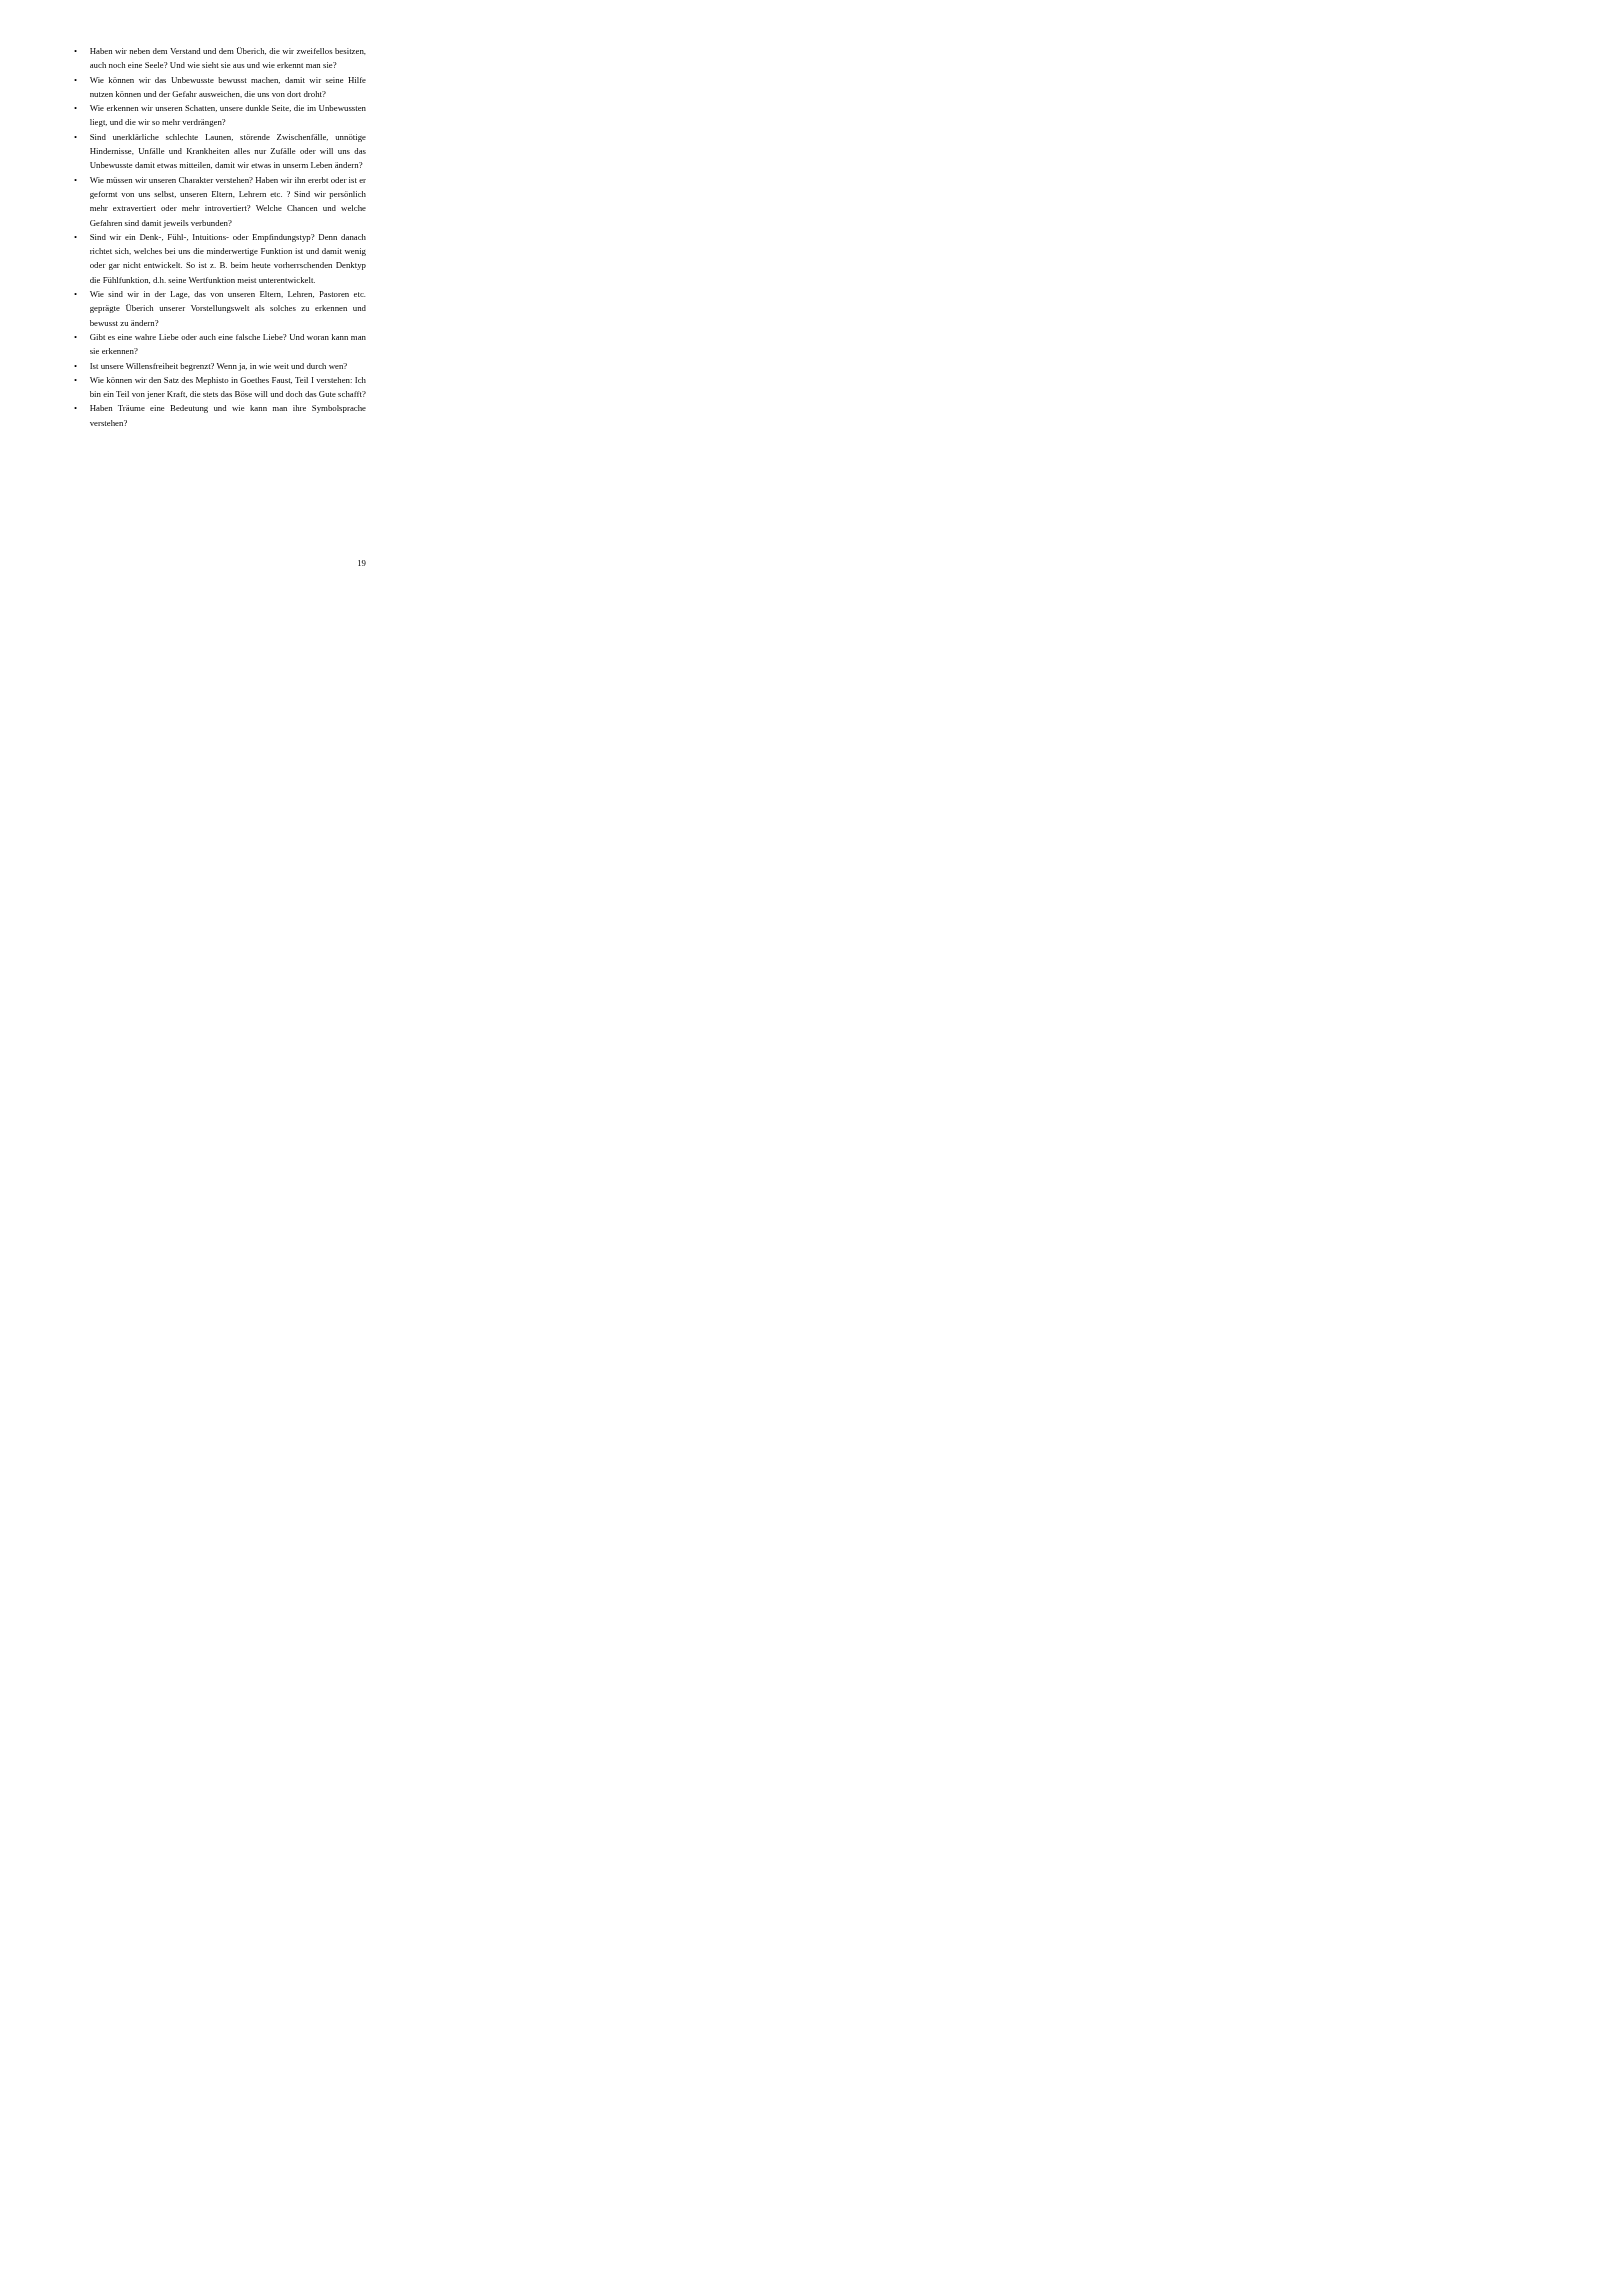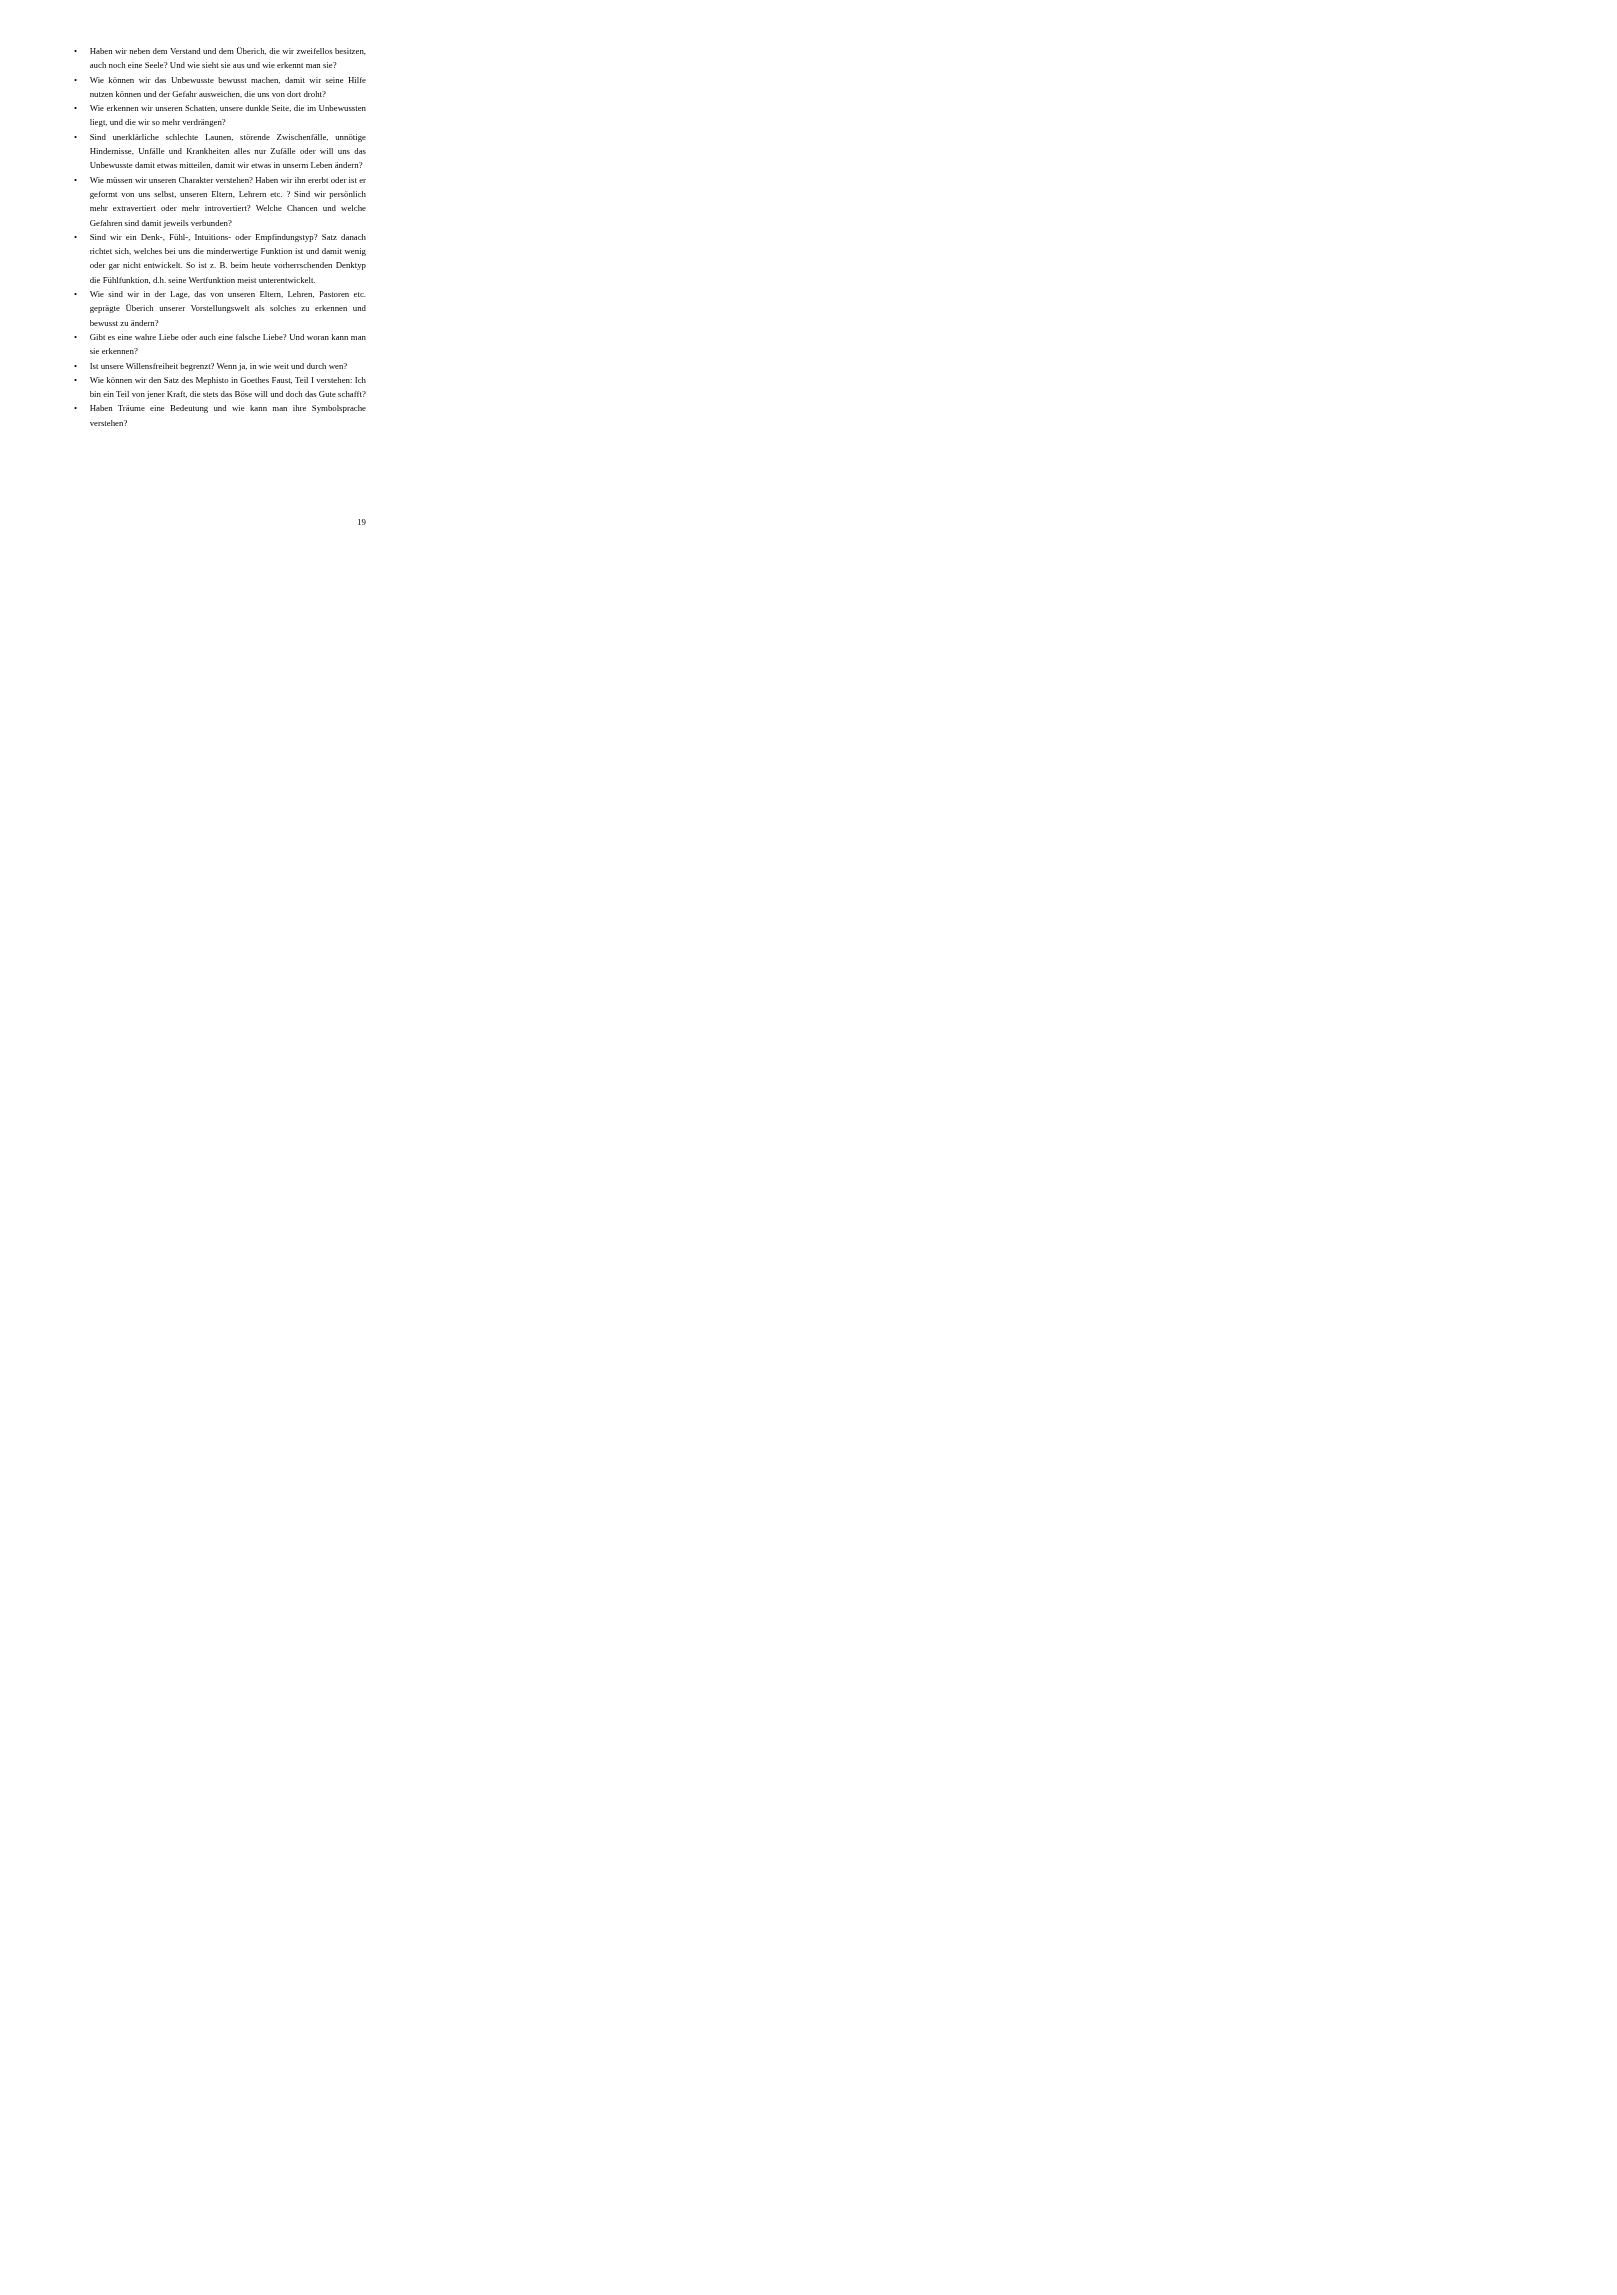--- a/index.html
+++ b/index.html
@@ -40,21 +40,21 @@
     left: 0;
     top: 0;
     width: 9.3px;
     font-size: 8.8px;
     line-height: 14.3px;
     text-align: left;
   }
   .page-number {
     position: absolute;
     right: 38px;
-    top: 515px;
+    top: 556px;
     font-size: 8.8px;
     line-height: 14.3px;
   }
 </style>
 </head>
 <body>
 
 <div class="page">
   <div class="content">
     <ul class="bullet-list">
@@ -73,21 +73,21 @@
       <li>
         <span class="bullet">•</span>
         <span>Sind unerklärliche schlechte Launen, störende Zwischenfälle, unnötige Hindernisse, Unfälle und Krankheiten alles nur Zufälle oder will uns das Unbewusste damit etwas mitteilen, damit wir etwas in unserm Leben ändern?</span>
       </li>
       <li>
         <span class="bullet">•</span>
         <span>Wie müssen wir unseren Charakter verstehen? Haben wir ihn ererbt oder ist er geformt von uns selbst, unseren Eltern, Lehrern etc. ? Sind wir persönlich mehr extravertiert oder mehr introvertiert? Welche Chancen und welche Gefahren sind damit jeweils verbunden?</span>
       </li>
       <li>
         <span class="bullet">•</span>
-        <span>Sind wir ein Denk-, Fühl-, Intuitions- oder Empfindungstyp? Satz danach richtet sich, welches bei uns die minderwertige Funktion ist und damit wenig oder gar nicht entwickelt. So ist z. B. beim heute vorherrschenden Denktyp die Fühlfunktion, d.h. seine Wertfunktion meist unterentwickelt.</span>
+        <span>Sind wir ein Denk-, Fühl-, Intuitions- oder Empfindungstyp? Denn danach richtet sich, welches bei uns die minderwertige Funktion ist und damit wenig oder gar nicht entwickelt. So ist z. B. beim heute vorherrschenden Denktyp die Fühlfunktion, d.h. seine Wertfunktion meist unterentwickelt.</span>
       </li>
       <li>
         <span class="bullet">•</span>
         <span>Wie sind wir in der Lage, das von unseren Eltern, Lehren, Pastoren etc. geprägte Überich unserer Vorstellungswelt als solches zu erkennen und bewusst zu ändern?</span>
       </li>
       <li>
         <span class="bullet">•</span>
         <span>Gibt es eine wahre Liebe oder auch eine falsche Liebe? Und woran kann man sie erkennen?</span>
       </li>
       <li>

